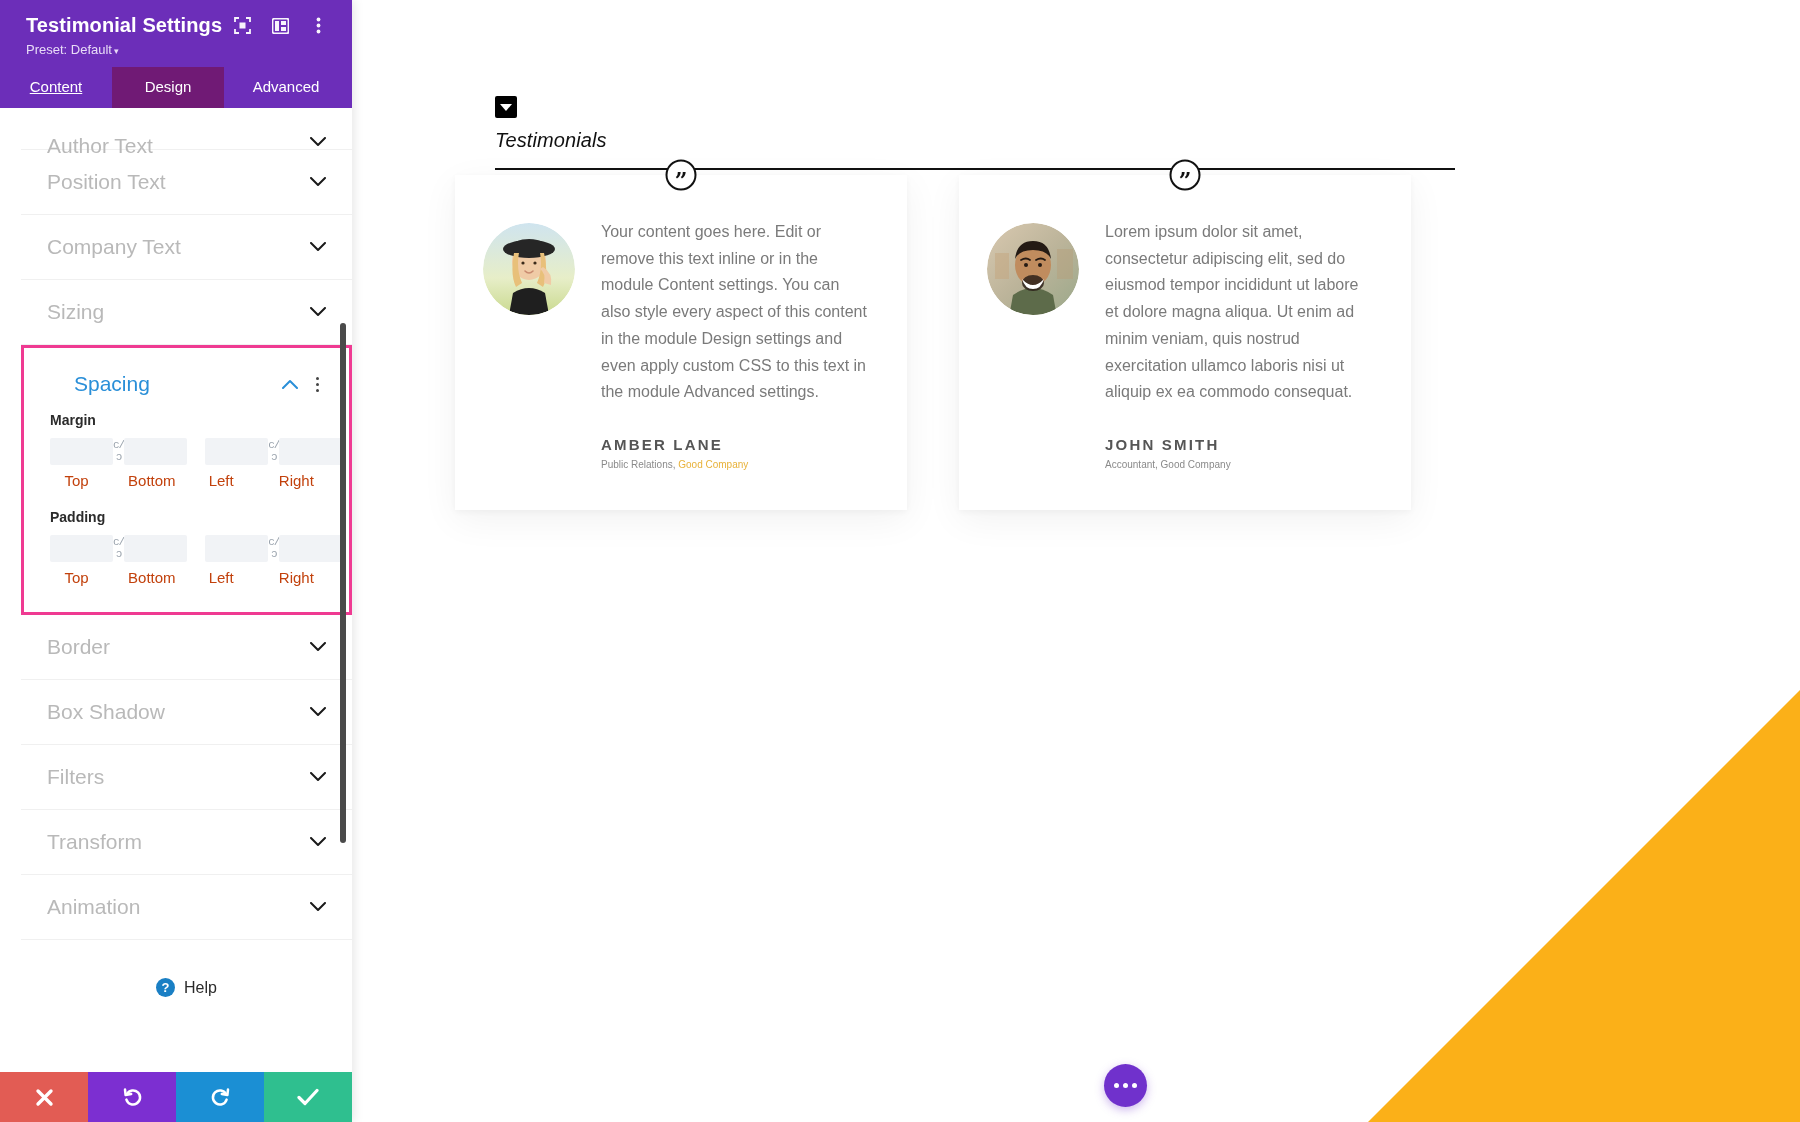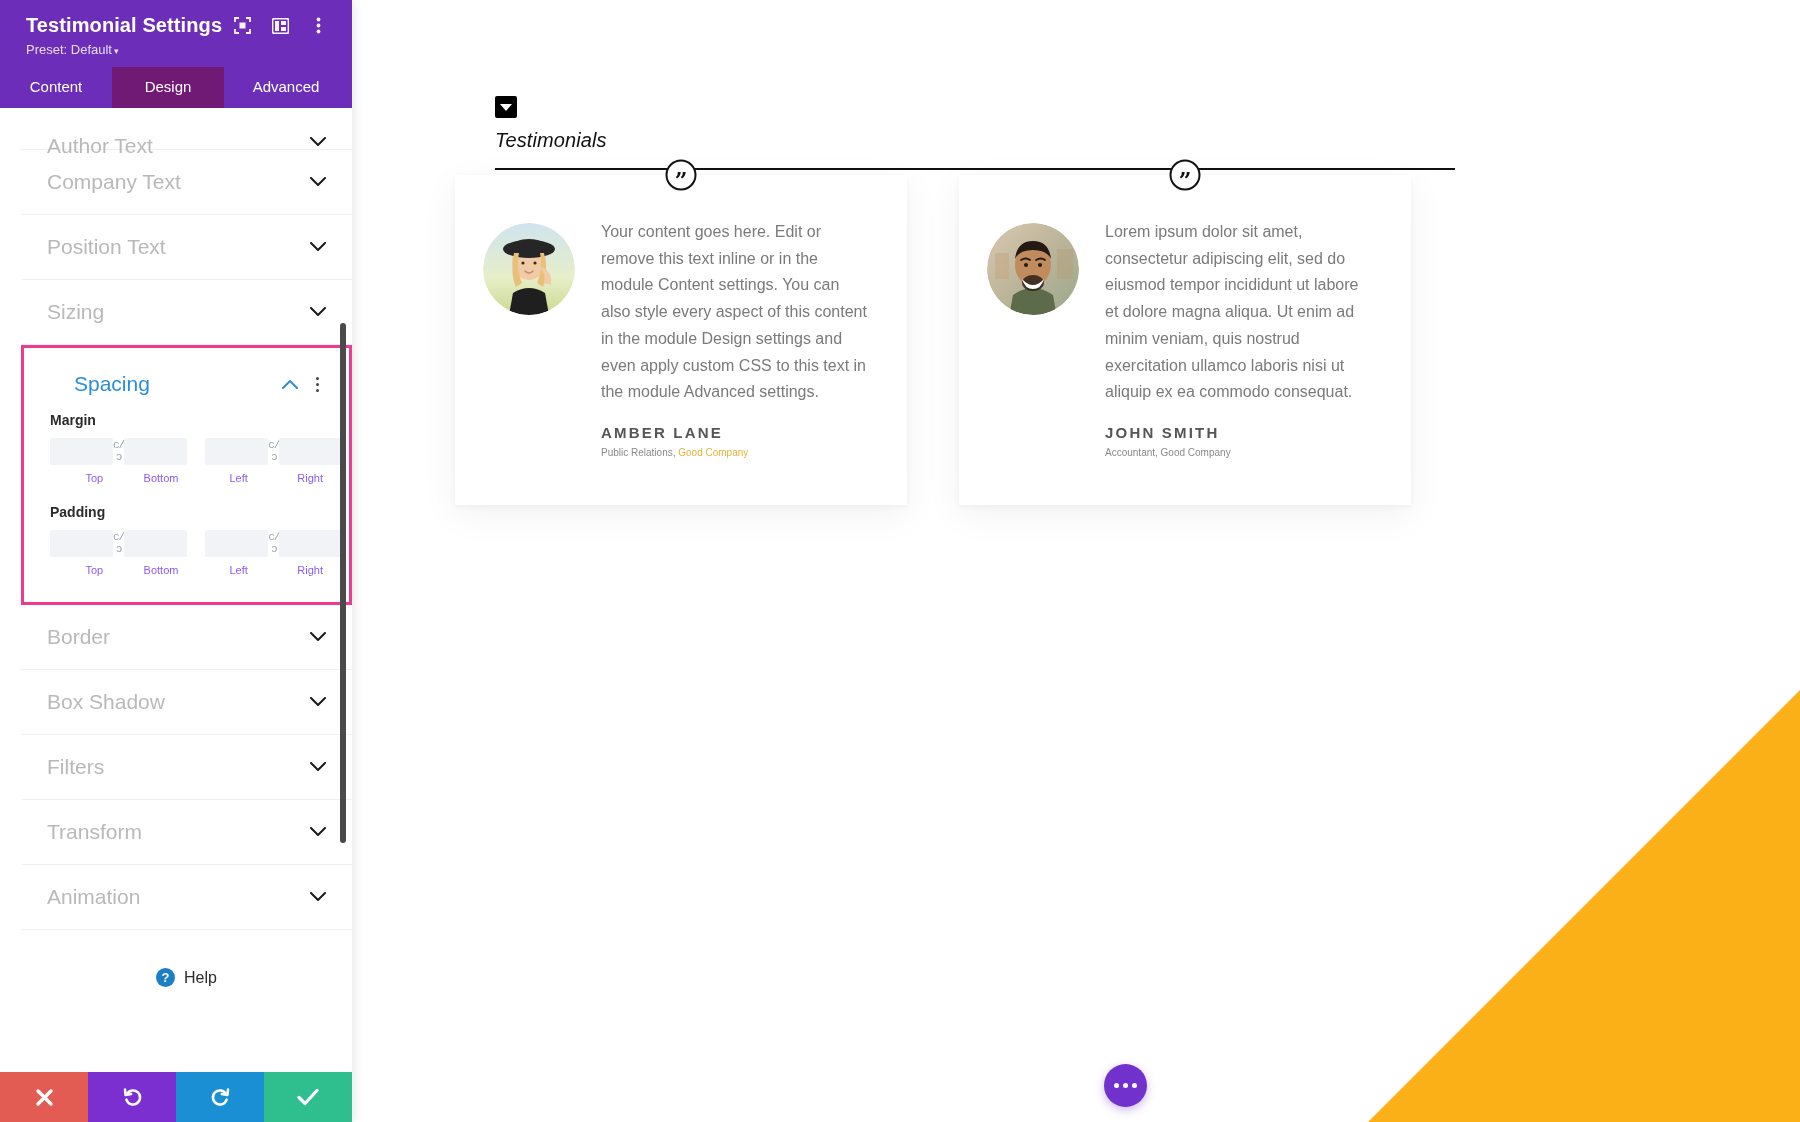--- a/index.html
+++ b/index.html
@@ -67,21 +67,21 @@
   .card-body { display:flex; gap: 26px; align-items:flex-start; }
   .avatar {
     width: 92px; height: 92px; border-radius: 50%; flex:0 0 92px;
     overflow: hidden; margin-top: 4px;
   }
   .avatar svg { display:block; width:92px; height:92px; }
   .quote-text {
     font-size: 16px; line-height: 1.67; color:#7a7a7a;
     font-family: "Liberation Sans", sans-serif;
   }
-  .card-footer { margin-top: 18px; margin-left: 118px; }
+  .card-footer { margin-top: 30px; margin-left: 118px; }
   .author-name {
     font-size: 15px; font-weight: 700; color:#555; letter-spacing: 2.2px;
   }
   .author-pos {
     margin-top: 6px; font-size: 10px; color:#8a8a8a;
   }
   .author-pos a { color:#e8b23a; text-decoration: none; }
 
   .fab {
     position: absolute; left: 1104px; top: 1064px;
@@ -108,21 +108,21 @@
   .head-icons { display:flex; align-items:center; gap: 18px; padding-right:4px; }
   .hicon { width: 20px; height:20px; display:flex; align-items:center; justify-content:center; opacity:.95; }
   .hicon svg { display:block; }
   .preset { font-size: 13px; margin-top: 5px; color:#e8dcf7; }
   .preset .caret { font-size: 9px; margin-left:2px; }
 
   .tabs { display:flex; background:#6c2eb9; }
   .tab {
     padding: 11px 0 13px; font-size: 15px; color:#fff; text-align:center;
   }
-  .tab.content { width: 112px; }
+  .tab.content { width: 112px; text-decoration: underline; }
   .tab.design  { width: 112px; background:#701a75; }
   .tab.advanced{ width: 124px; }
 
   .panel-scroll {
     flex: 1; overflow: hidden; position: relative; background:#fff;padding-left:21px;
   }
   .acc-row {
     display:flex; align-items:center; padding: 0 26px;
     height: 65px; border-bottom: 1px solid #f0f0f0;
   }
@@ -151,21 +151,21 @@
   .inp {
     height: 27px; background:#f1f3f6; border:none; border-radius:2px;
     width: 63px;
   }
   .linkicon {
     width: 26px; text-align:center; font-size: 11px; color:#9aa3ad;
     font-family: "Liberation Mono", monospace; letter-spacing:-1px;
   }
   .vdiv { width:1px; height: 30px; background:#d6d6d6; margin: 0 9px; }
   .caps { display:flex; margin-top: 6px; }
-  .cap { font-size: 11px; color:#8b5cf6; text-align:right; }
+  .cap { font-size: 15px; color:#c2410c; text-align:center; }
   .cap.c1 { width: 63px; }
   .cap.spacer { width: 26px; }
   .cap.c2 { width: 63px; }
   .cap.vd { width: 19px; }
   .spacing-bottom-pad { height: 26px; }
 
   .help-row {
     display:flex; align-items:center; justify-content:center; gap:9px;
     padding: 38px 0 0; font-size: 16px; color:#2b2b2b;
   }
@@ -345,30 +345,30 @@
       <div class="acc-row clipped">
         <div class="lbl">Author Text</div>
         <div class="chev">
           <svg width="16" height="10" viewBox="0 0 16 10">
               <path d="M1 1l7 7 7-7" stroke="#1a1a1a" stroke-width="2" fill="none" stroke-linecap="round" stroke-linejoin="round"></path>
             </svg>
         </div>
       </div>
 
       <div class="acc-row">
+        <div class="lbl">Position Text</div>
+        <div class="chev">
+          <svg width="16" height="10" viewBox="0 0 16 10">
+              <path d="M1 1l7 7 7-7" stroke="#1a1a1a" stroke-width="2" fill="none" stroke-linecap="round" stroke-linejoin="round"></path>
+            </svg>
+        </div>
+      </div>
+
+      <div class="acc-row">
         <div class="lbl">Company Text</div>
-        <div class="chev">
-          <svg width="16" height="10" viewBox="0 0 16 10">
-              <path d="M1 1l7 7 7-7" stroke="#1a1a1a" stroke-width="2" fill="none" stroke-linecap="round" stroke-linejoin="round"></path>
-            </svg>
-        </div>
-      </div>
-
-      <div class="acc-row">
-        <div class="lbl">Position Text</div>
         <div class="chev">
           <svg width="16" height="10" viewBox="0 0 16 10">
               <path d="M1 1l7 7 7-7" stroke="#1a1a1a" stroke-width="2" fill="none" stroke-linecap="round" stroke-linejoin="round"></path>
             </svg>
         </div>
       </div>
 
       <div class="acc-row">
         <div class="lbl">Sizing</div>
         <div class="chev">

